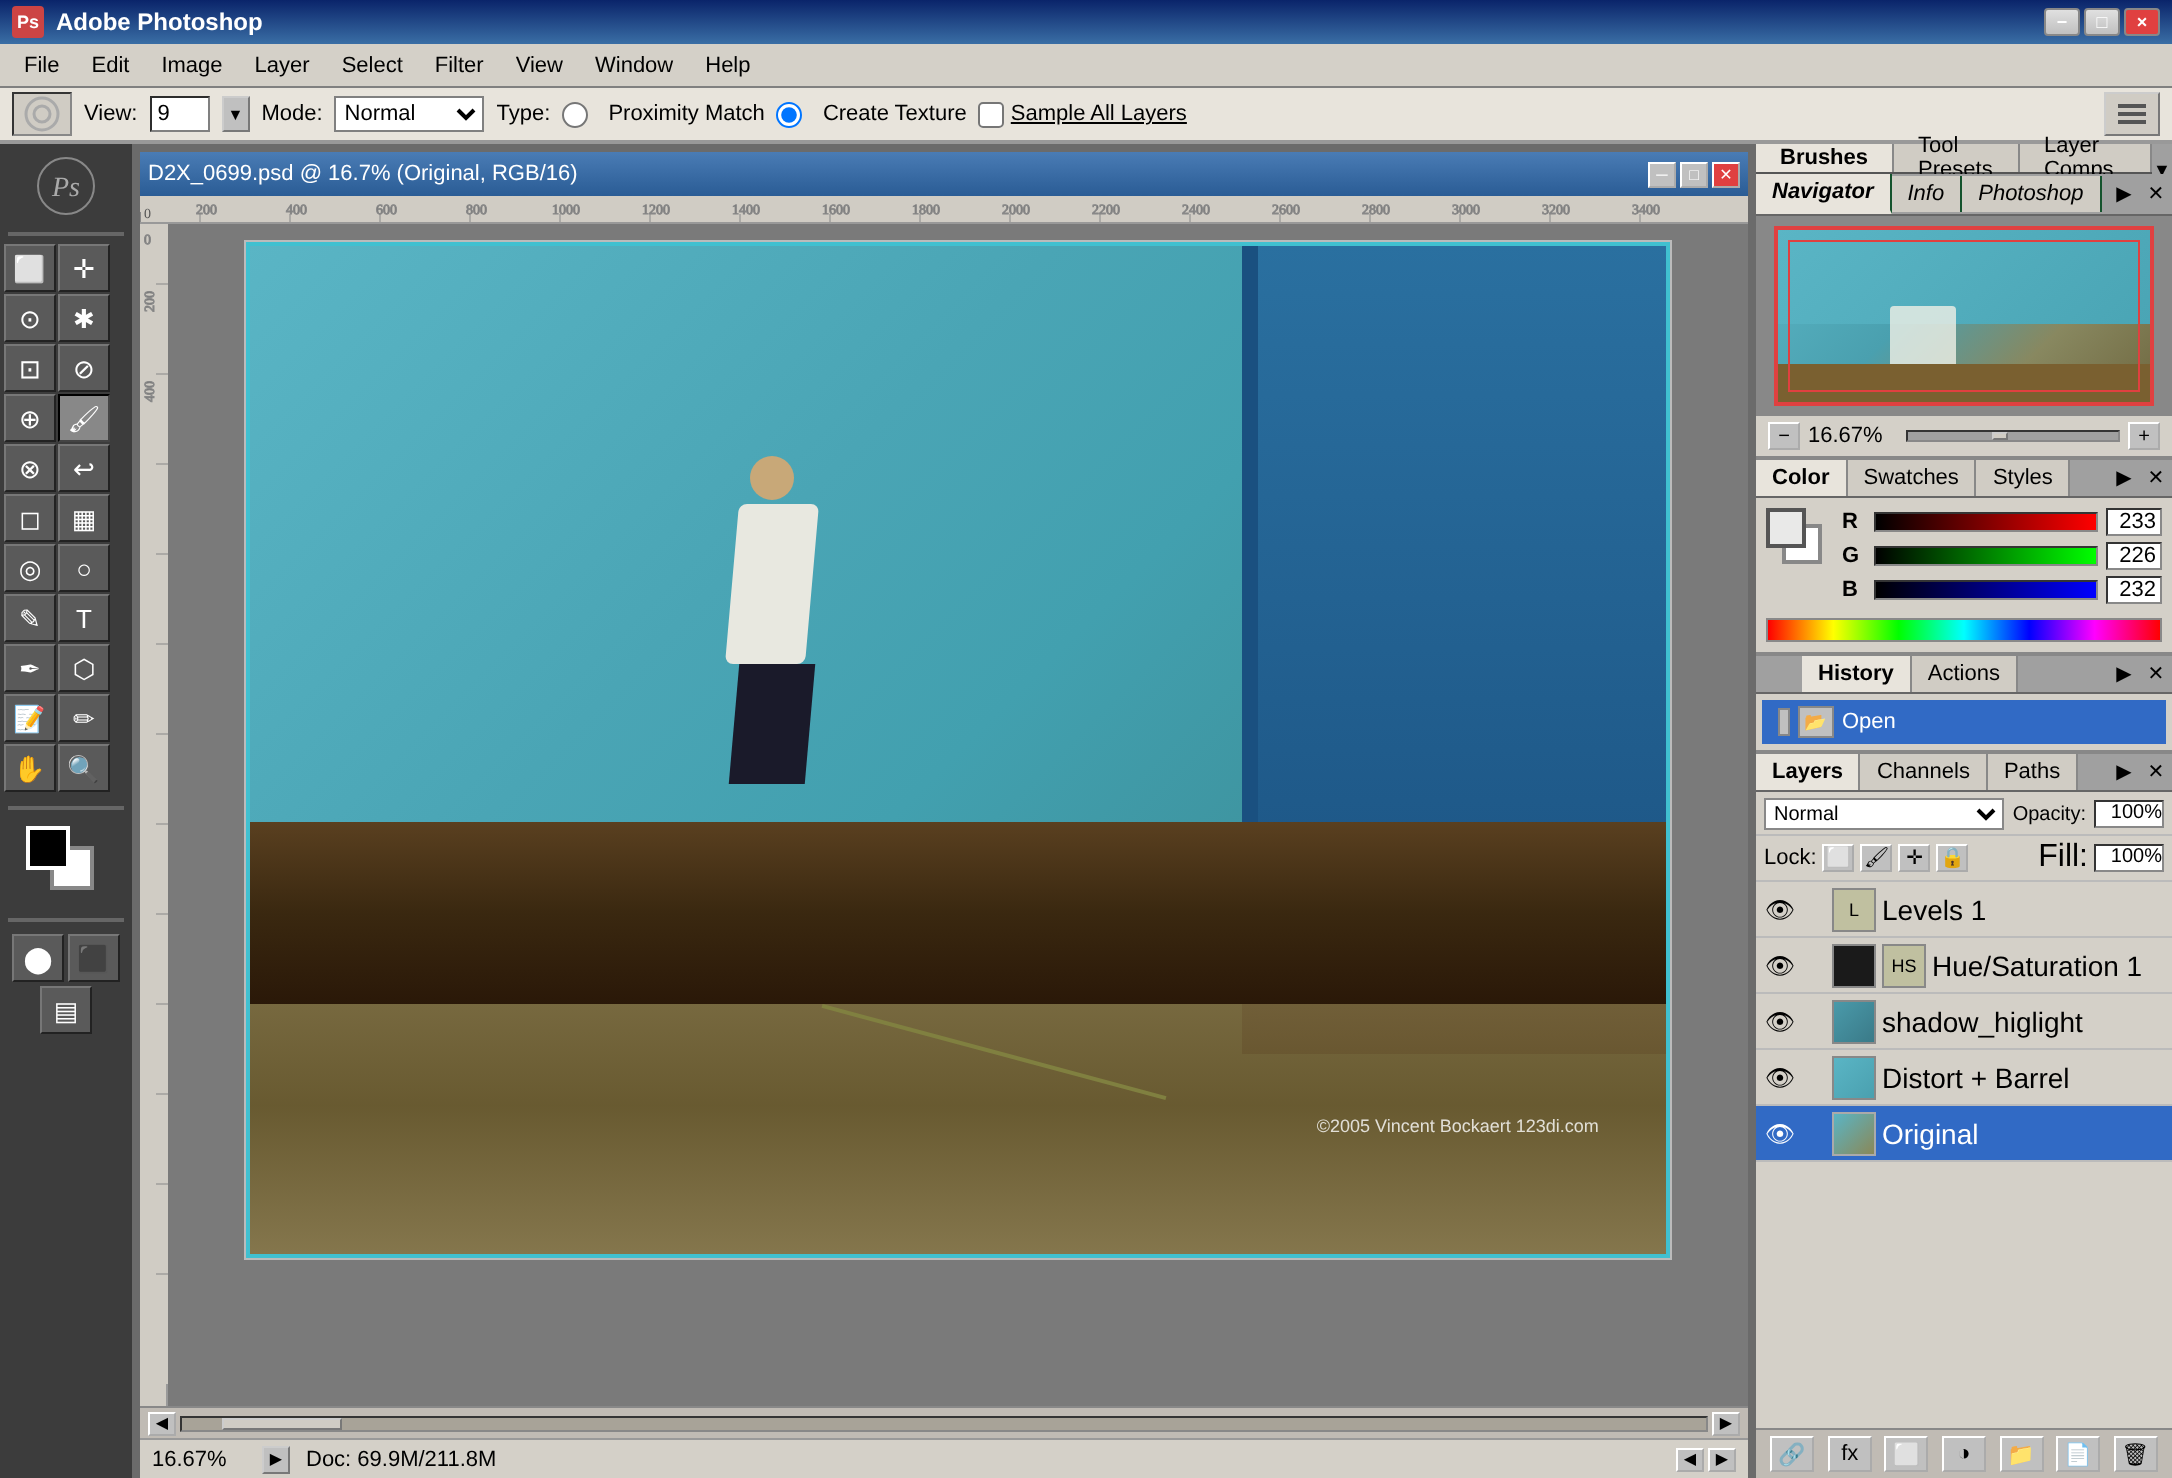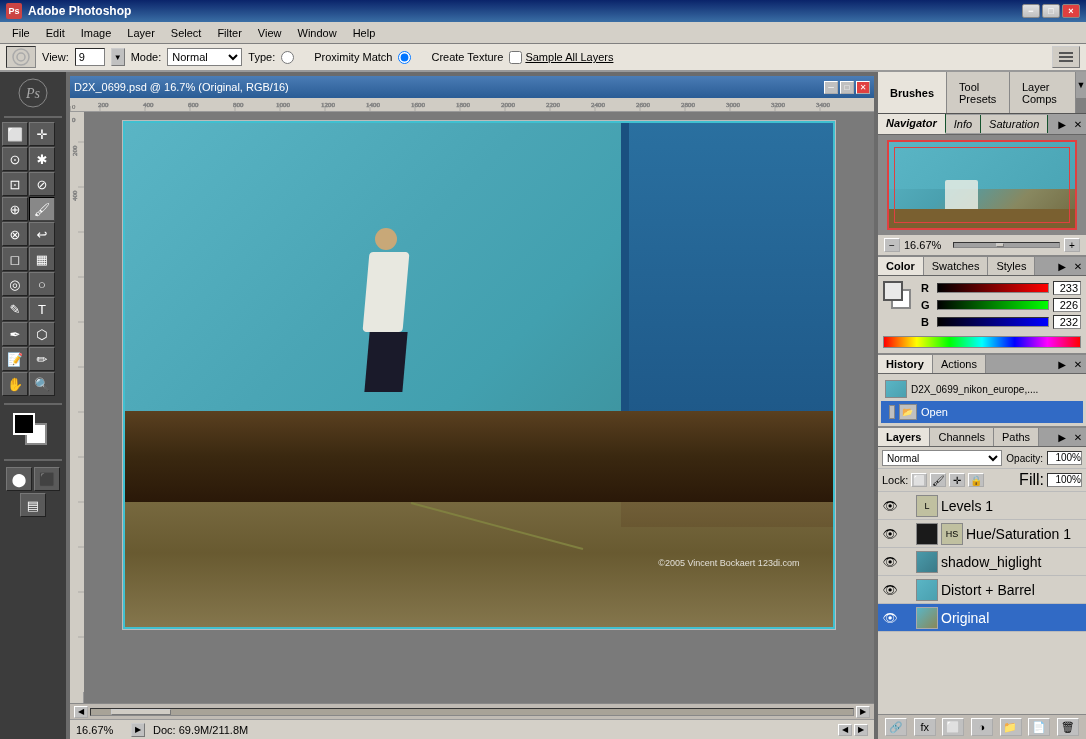--- a/index.html
+++ b/index.html
@@ -15,21 +15,21 @@
     
     #menubar { background: #d4d0c8; height: 22px; display: flex; align-items: center; padding: 0 4px; border-bottom: 1px solid #808080; }
     .menu-item { padding: 2px 8px; font-size: 11px; color: #000; cursor: pointer; }
 
     
     #optionsbar { background: #e8e4dc; height: 28px; display: flex; align-items: center; padding: 0 6px; border-bottom: 2px solid #999; gap: 6px; }
     .options-icon { width: 30px; height: 22px; background: #d0ccc4; border: 1px inset #888; display: flex; align-items: center; justify-content: center; font-size: 14px; }
     .options-label { font-size: 11px; }
     .options-input { height: 18px; font-size: 11px; border: 1px inset #808080; background: #fff; padding: 0 3px; }
     .options-select { height: 18px; font-size: 11px; background: #fff; border: 1px solid #808080; }
-    .radio-label { display: flex; align-items: center; gap: 20px; font-size: 11px; }
+    .radio-label { display: flex; align-items: center; gap: 10px; font-size: 11px; }
     .checkbox-label { display: flex; align-items: center; gap: 3px; font-size: 11px; text-decoration: underline; }
     .spacer { flex: 1; }
     .options-right-btn { width: 28px; height: 22px; background: #d0ccc4; border: 1px outset #ccc; display: flex; align-items: center; justify-content: center; }
 
     
     #toolbox { width: 66px; background: #3c3c3c; padding: 2px; display: flex; flex-direction: column; gap: 1px; flex-shrink: 0; }
     .tool-btn { width: 26px; height: 24px; background: #5a5a5a; border: 1px outset #777; display: flex; align-items: center; justify-content: center; color: #fff; font-size: 13px; cursor: pointer; float: left; }
     .tool-btn.active { background: #888; border: 1px inset #444; }
     .toolbox-section { display: flex; flex-wrap: wrap; gap: 1px; margin-bottom: 3px; }
     .toolbox-top { display: flex; align-items: center; justify-content: center; padding: 3px 0; }
@@ -80,21 +80,21 @@
     .color-tab.active { background: #e8e4dc; }
     #color-body { padding: 6px; }
     .color-slider-row { display: flex; align-items: center; gap: 4px; margin-bottom: 3px; }
     .color-slider-label { width: 12px; font-size: 11px; font-weight: bold; }
     .color-value { width: 28px; height: 14px; background: #fff; border: 1px inset #888; font-size: 11px; text-align: right; padding-right: 2px; display: flex; align-items: center; justify-content: flex-end; }
     .color-spectrum { height: 12px; background: linear-gradient(to right, #ff0000, #ffff00, #00ff00, #00ffff, #0000ff, #ff00ff, #ff0000); margin-top: 4px; border: 1px solid #888; }
 
     
     #panel-history { background: #d4d0c8; border-bottom: 2px solid #888; }
     .history-tab { padding: 3px 10px; font-size: 11px; background: #d0ccc4; border-right: 1px solid #888; cursor: pointer; }
-    .history-tab.active { background: #e8e4dc; }
+    .history-tab.active { background: #e8e4dc; margin-left: 23px; }
     #history-body { padding: 4px; }
     .history-item { display: flex; align-items: center; gap: 4px; padding: 3px 4px; font-size: 11px; cursor: pointer; }
     .history-item.selected { background: #316ac5; color: #fff; }
 
     
     #panel-layers { background: #d4d0c8; flex: 1; display: flex; flex-direction: column; }
     .layers-tab { padding: 3px 10px; font-size: 11px; background: #d0ccc4; border-right: 1px solid #888; cursor: pointer; }
     .layers-tab.active { background: #e8e4dc; }
     #layers-options { display: flex; align-items: center; gap: 4px; padding: 4px 4px 2px; }
     .layers-blend-select { height: 16px; font-size: 10px; background: #fff; border: 1px solid #888; flex: 1; }
@@ -374,21 +374,21 @@
       <div style="width:14px;height:14px;background:#c0c0c0;border:1px outset #ccc;display:flex;align-items:center;justify-content:center;font-size:8px;">▶</div>
       <span style="margin-left:8px;">Doc: 69.9M/211.8M</span>
       <div style="flex:1;"></div>
       <div class="hscroll-btn" style="margin-right:2px;">◀</div>
       <div class="hscroll-btn">▶</div>
     </div>
   </div>
 
   <div id="right-panel">
 
-    <div id="panel-top-tabs" style="display:flex;background:#808080;height:42px;border-bottom:1px solid #555;">
+    <div id="panel-top-tabs" style="display:flex;background:#808080;height:15px;border-bottom:1px solid #555;">
       <div class="panel-top-tab active">
         <span>Brushes</span>
       </div>
       <div class="panel-top-tab">
         <span>Tool Presets</span>
       </div>
       <div class="panel-top-tab">
         <span>Layer Comps</span>
       </div>
       <div style="flex:1;background:#a0a0a0;"></div>
@@ -397,21 +397,21 @@
 
     <div id="panel-navigator">
       <div class="panel-header">
         <div class="nav-tab active" style="padding:3px 8px;font-size:11px;background:#e8e4dc;font-weight:bold;">
           <span>Navigator</span>
         </div>
         <div class="nav-tab" style="padding:3px 8px;font-size:11px;">
           <span>Info</span>
         </div>
         <div class="nav-tab" style="padding:3px 8px;font-size:11px;">
-          <span>Saturation</span>
+          <span>Photoshop</span>
         </div>
         <div style="flex:1;background:#c0bbb4;"></div>
         <div class="panel-header-btn">▶</div>
         <div class="panel-header-btn">✕</div>
       </div>
       <div style="background:#888;padding:5px;">
         <div id="nav-thumb" style="width:190px;height:90px;position:relative;background:linear-gradient(135deg,#5ab5c5 0%,#4aa0af 40%,#888860 70%,#706840 100%);border:2px solid #e04040;">
           <div class="nav-blue-wall" style="position:absolute;top:0;left:0;right:0;height:55%;background:linear-gradient(135deg,#5ab5c5,#4aa5b5);"></div>
           <div class="nav-figure" style="position:absolute;bottom:18%;left:30%;width:18%;height:38%;background:rgba(240,240,230,0.8);border-radius:2px;"></div>
           <div style="position:absolute;bottom:0;left:0;right:0;height:22%;background:#7a6030;"></div>
@@ -478,24 +478,20 @@
         </div>
         <div class="history-tab" style="padding:3px 8px;font-size:11px;">
           <span>Actions</span>
         </div>
         <div style="flex:1;background:#c0bbb4;"></div>
         <div class="panel-header-btn">▶</div>
         <div class="panel-header-btn">✕</div>
       </div>
       <div id="history-body" style="background:#d4d0c8;padding:3px;">
 
-        <div class="history-item">
-          <div style="width:22px;height:18px;background:linear-gradient(135deg,#5ab5c5,#4aa0af);border:1px solid #888;flex-shrink:0;"></div>
-          <span style="font-size:10px;">D2X_0699_nikon_europe,....</span>
-        </div>
 
         <div class="history-item selected">
           <div style="width:6px;height:14px;border:1px solid #888;background:#c0c0c0;flex-shrink:0;margin-left:4px;"></div>
           <div style="width:18px;height:16px;background:#c0c0c0;border:1px solid #888;display:flex;align-items:center;justify-content:center;font-size:9px;">📂</div>
           <span>Open</span>
         </div>
       </div>
     </div>
 
     <div id="panel-layers" style="flex:1;display:flex;flex-direction:column;min-height:0;">

